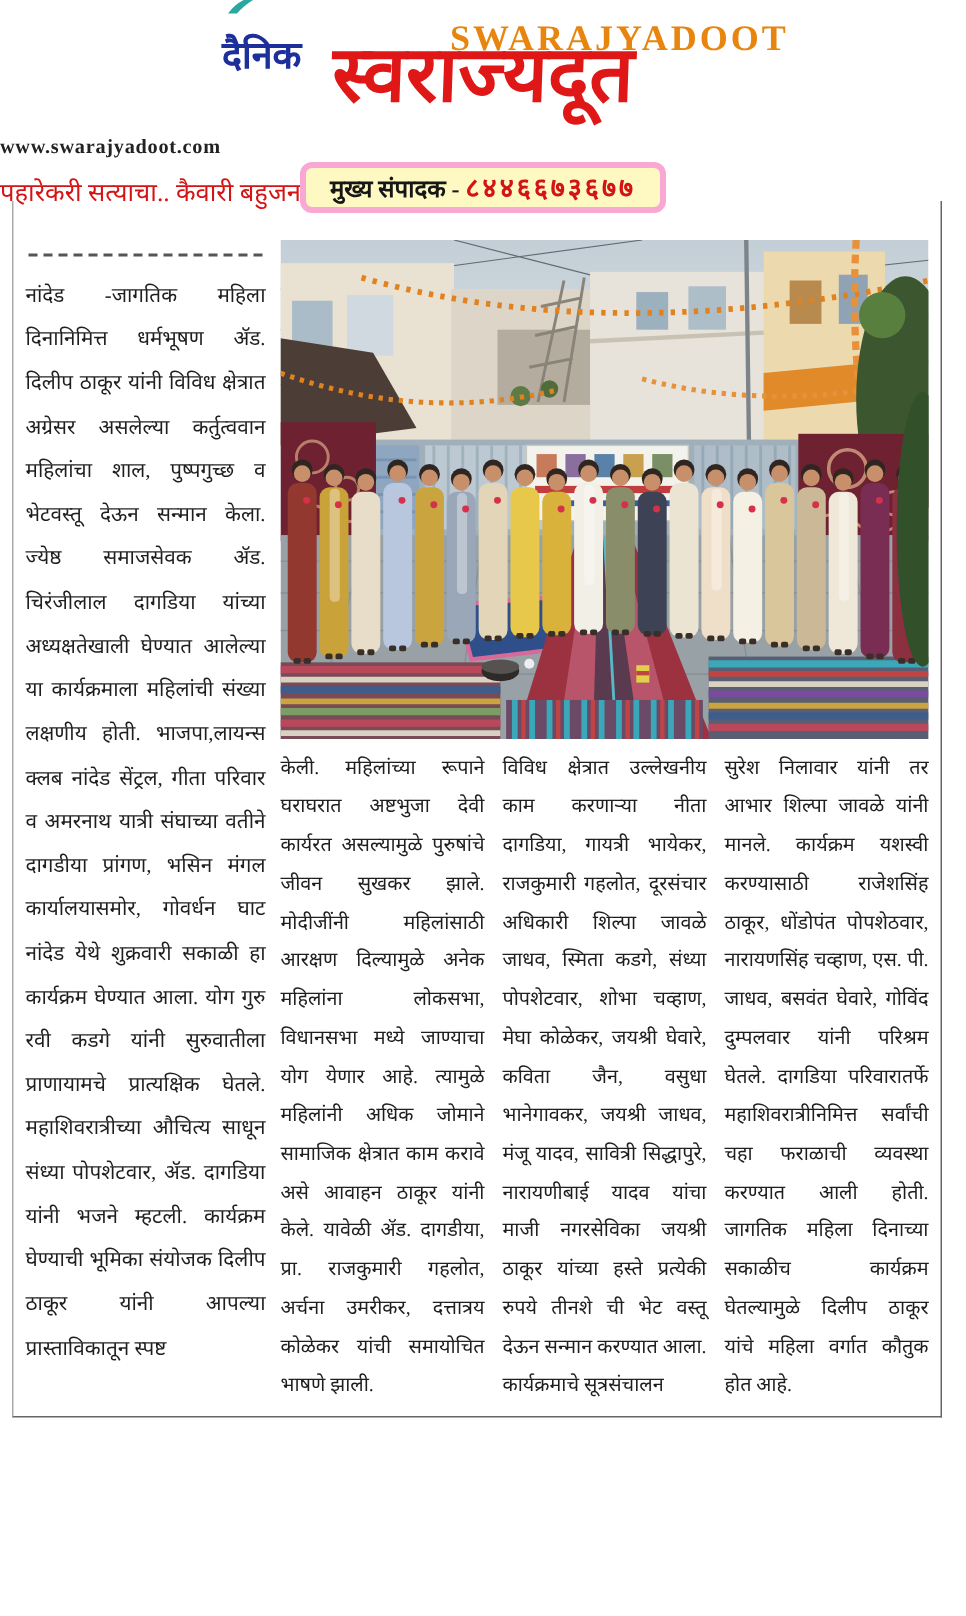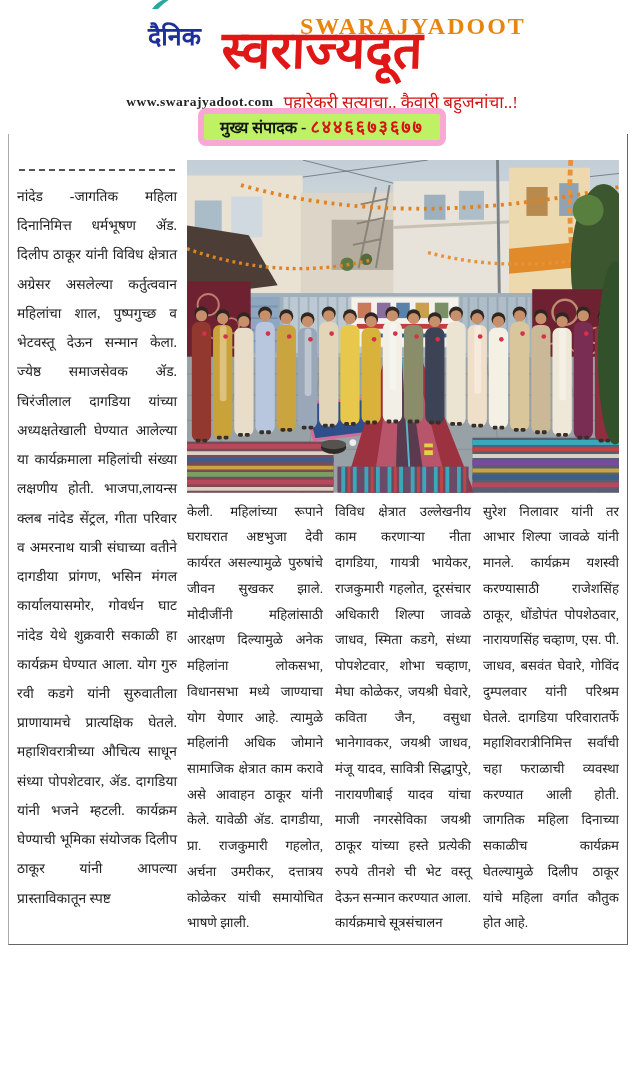--- a/index.html
+++ b/index.html
@@ -20,28 +20,28 @@
     font-size:24px; font-weight:bold; color:#e8850f; letter-spacing:2px;
     font-family:"Liberation Serif",serif;
   }
   .brand-dev {
     position:absolute; left:0; top:24px; width:100%;
     text-align:center; font-size:52px; line-height:1.05; font-weight:bold;
     color:#e01717; transform:skewX(-2deg);
   }
   .mast-sub {
     position:absolute; left:0; top:90px; width:100%;
-    display:flex; justify-content:center; gap:10px; align-items:center;
+    display:flex; justify-content:center; gap:10px; align-items:flex-start;flex-direction:column;
   }
   .website { font-size:13.5px; font-weight:bold; color:#222; letter-spacing:0.5px; }
   .tagline { font-size:17px; font-weight:normal; color:#d41414; }
   .editor-row { position:absolute; left:0; top:108px; width:100%; text-align:center; }
   .editor-box {
-    display:inline-block; border:6px solid #f9a8d4; border-radius:8px;
-    padding:0 16px 2px; background:#bef264;
+    display:inline-block; border:4px solid #f9a8d4; border-radius:8px;
+    padding:0 16px 2px; background:#fef9c3;
   }
   .editor-label { font-size:16px; font-weight:bold; color:#161616; }
   .editor-phone { font-size:18px; font-weight:bold; color:#d41414; letter-spacing:2px; }
   
   .article-frame {
     margin:0 8px; width:620px;
     border-left:1px solid #aaa; border-right:1px solid #666; border-bottom:1px solid #666;
     padding:6px 8px 8px;
   }
   .headline {

